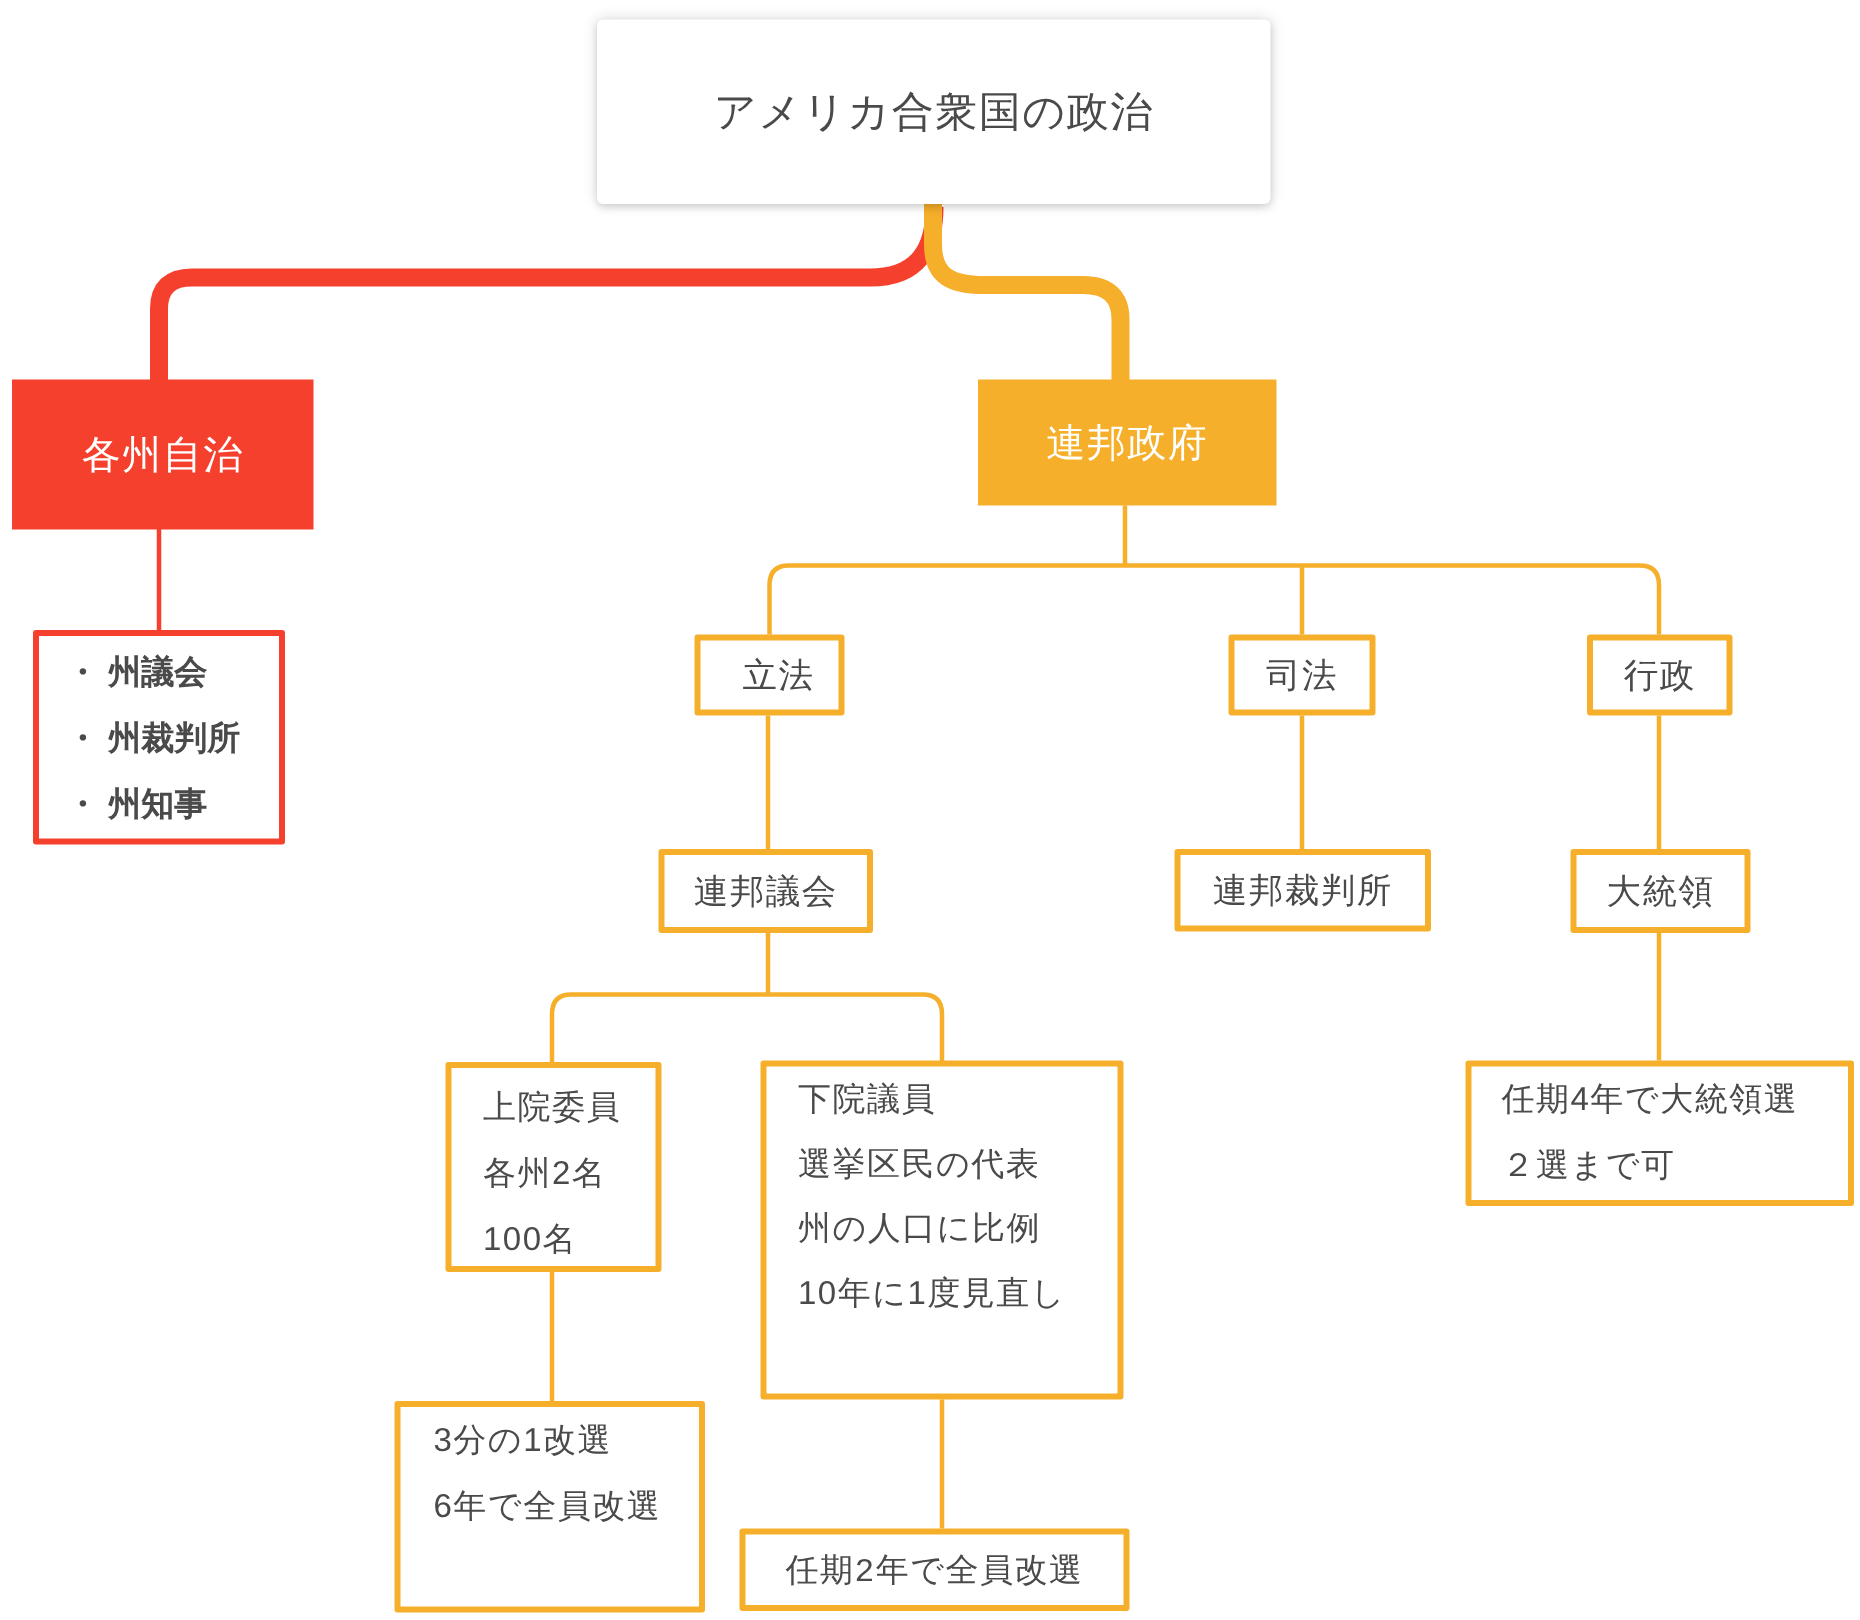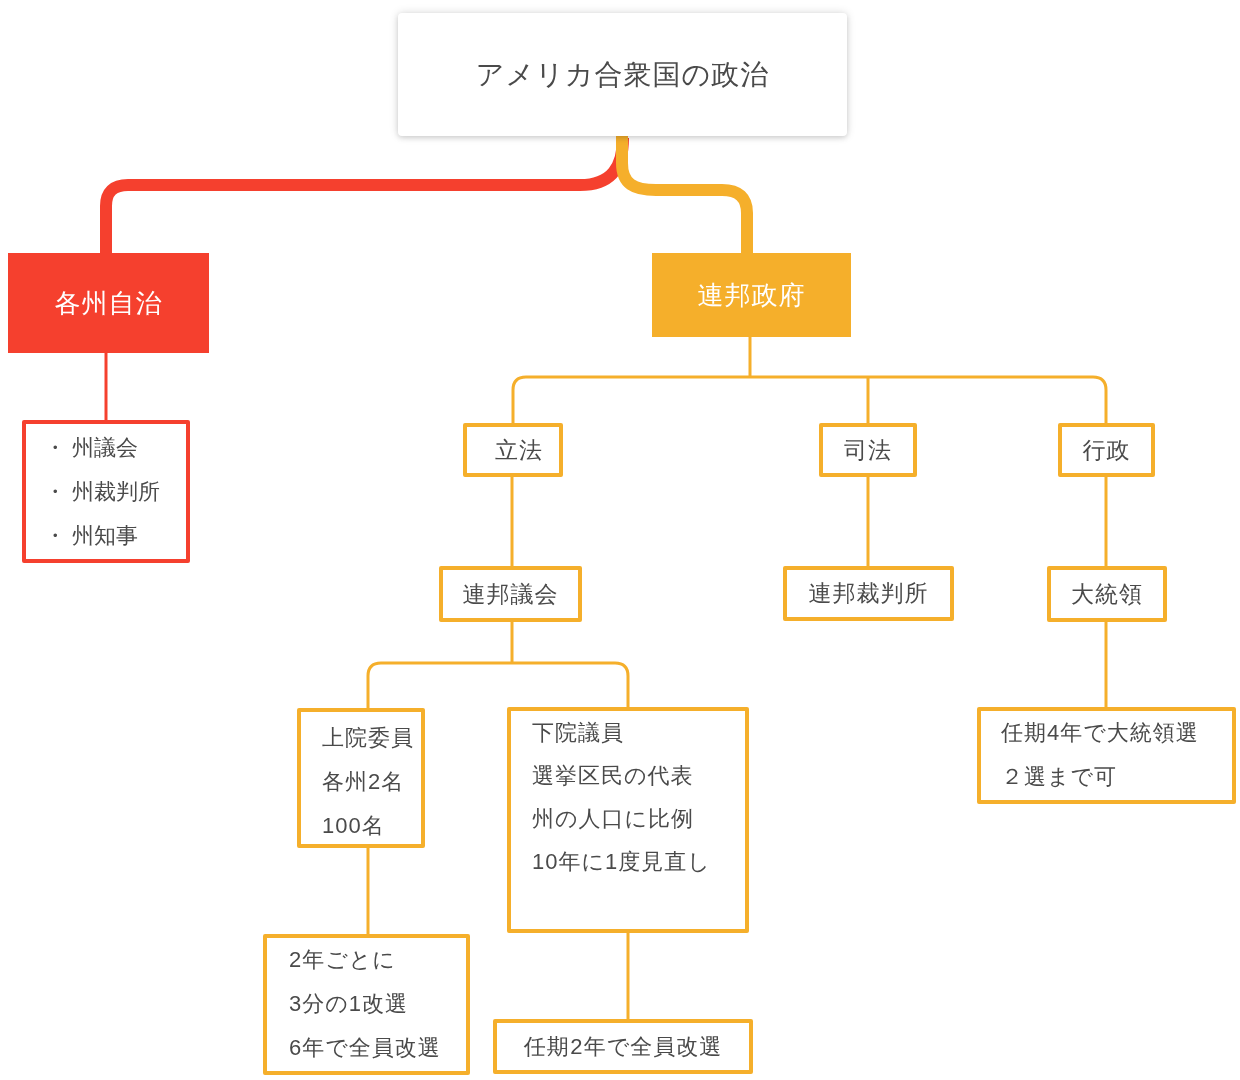--- a/index.html
+++ b/index.html
@@ -29,21 +29,21 @@
   .center{display:flex;align-items:center;justify-content:center;font-family:Liberation Mono, monospace;}
   .root-node{
     border-radius:4px;
     box-shadow:0 0 10px rgba(0,0,0,0.14), 0 2px 5px rgba(0,0,0,0.12);
     font-size:28px;
     letter-spacing:1px;
   }
   .filled-red{background:var(--red);color:#fff;font-size:26px;letter-spacing:1px;}
   .filled-orange{background:var(--orange);color:#fff;font-size:26px;letter-spacing:1px;}
   .outlined-orange{border:4px solid var(--orange);border-radius:2px;font-size:23px;letter-spacing:1px;}
-  .outlined-red{border:4px solid var(--red);border-radius:2px;}
+  .outlined-red{border:4px solid var(--red);border-radius:2px;font-weight:bold;}
   .content{
     font-size:22px;line-height:44px;text-align:left;
   }
   .content span{display:block;}
 </style>
 </head>
 <body>
 
 <div id="canvas">
 
@@ -102,40 +102,39 @@
   </div>
 
   <div class="node outlined-orange center" style="left:783px;top:566px;width:171px;height:55px;">
     <span>連邦裁判所</span>
   </div>
 
   <div class="node outlined-orange center" style="left:1047px;top:566px;width:120px;height:56px;">
     <span>大統領</span>
   </div>
 
-  <div class="node outlined-orange content" style="left:297px;top:708px;width:128px;height:140px;padding:4px 0 0 21px;">
+  <div class="node outlined-orange content" style="left:297px;top:708px;width:144px;height:140px;padding:4px 0 0 21px;">
     <span>上院委員</span>
     <span>各州2名</span>
     <span>100名</span>
   </div>
 
   <div class="node outlined-orange content" style="left:507px;top:707px;width:242px;height:226px;padding:0 0 16px 21px;line-height:43px;">
     <span>下院議員</span>
     <span>選挙区民の代表</span>
     <span>州の人口に比例</span>
     <span>10年に1度見直し</span>
   </div>
 
   <div class="node outlined-orange content" style="left:977px;top:707px;width:259px;height:97px;padding:0 0 0 20px;">
     <span>任期4年で大統領選</span>
     <span>２選まで可</span>
   </div>
 
   <div class="node outlined-orange content" style="left:263px;top:934px;width:207px;height:141px;padding:0 0 0 22px;">
-    <span>2年ごとに</span>
     <span>3分の1改選</span>
     <span>6年で全員改選</span>
   </div>
 
   <div class="node outlined-orange center" style="left:493px;top:1019px;width:260px;height:55px;font-size:22px;">
     <span>任期2年で全員改選</span>
   </div>
 
 </div>
 

